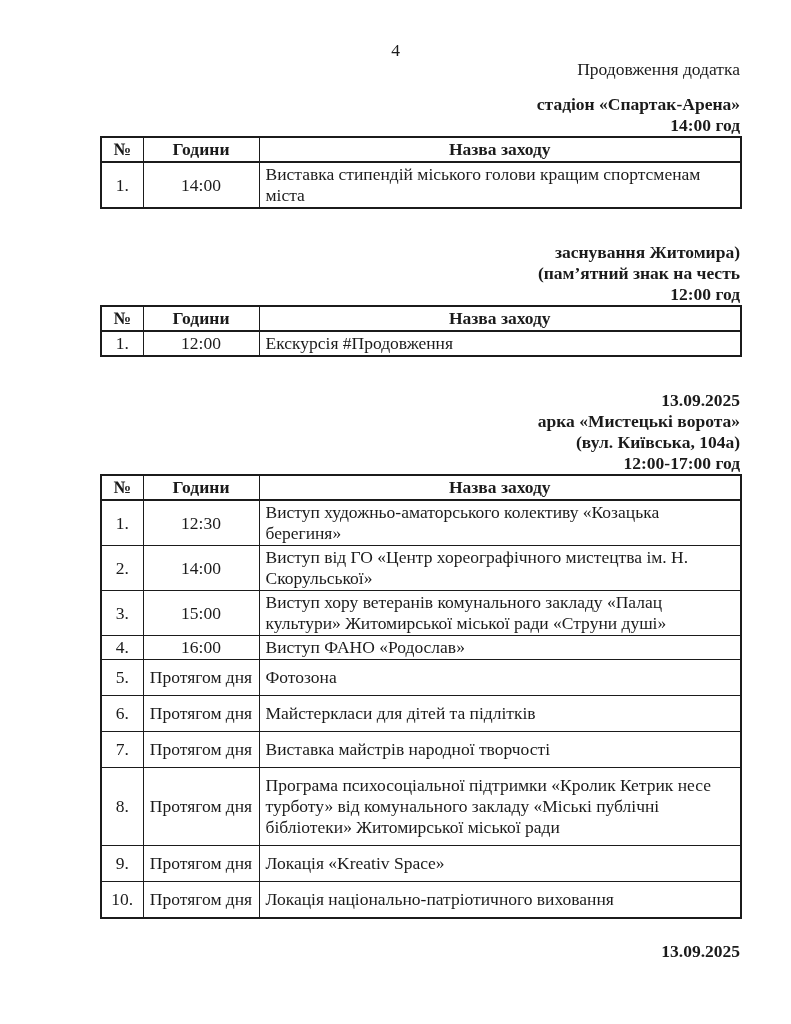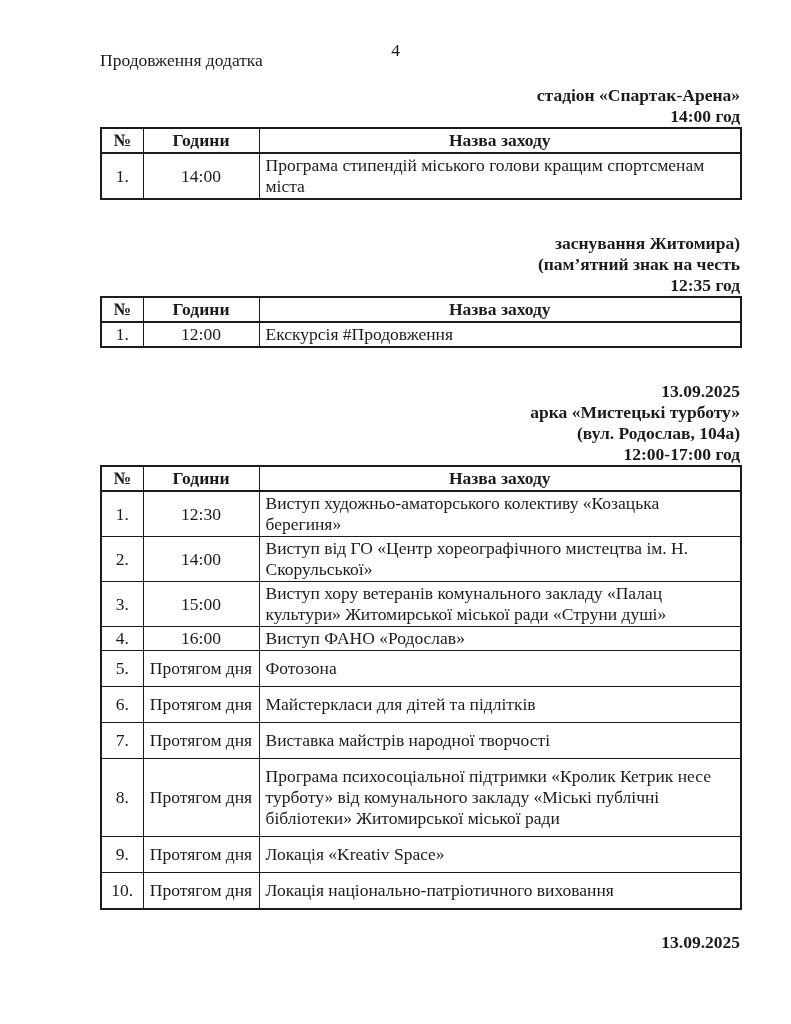--- a/index.html
+++ b/index.html
@@ -17,21 +17,22 @@
   }
   .page-number {
     position: absolute;
     top: 40px; left: 0; right: 0;
     text-align: center;
   }
   .content {
     padding: 40px 51px 0 100px; 
   }
   .continuation {
-    margin-top: 10px;
+    margin-top: 19px;
+    text-align: right;
   }
   .section { margin-top: 0; }
   .section-head { margin-top: 14px; }
   .heading-line {
     text-align: right;
     font-weight: bold;
   }
   .section { margin-top: 1px; }
   .sec-gap { height: 19px; }
 
@@ -91,31 +92,31 @@
               <tr>
                 <th>№</th>
                 <th>Години</th>
                 <th>Назва заходу</th>
               </tr>
             </thead>
             <tbody>
               <tr>
                 <td class="c-num">1.</td>
                 <td class="c-time">14:00</td>
-                <td class="c-name">Програма стипендій міського голови кращим спортсменам міста</td>
+                <td class="c-name">Виставка стипендій міського голови кращим спортсменам міста</td>
               </tr>
             </tbody>
           </table>
         </div>
         <div class="sec-gap"></div>
         <div class="section">
           <div class="section-head">
             <div class="heading-line">заснування Житомира)</div>
             <div class="heading-line">(пам’ятний знак на честь</div>
-            <div class="heading-line">12:35 год</div>
+            <div class="heading-line">12:00 год</div>
           </div>
           <table class="event-table">
             <colgroup>
               <col class="col-num">
               <col class="col-time">
               <col class="col-name">
             </colgroup>
             <thead>
               <tr>
                 <th>№</th>
@@ -129,22 +130,22 @@
                 <td class="c-time">12:00</td>
                 <td class="c-name">Екскурсія #Продовження</td>
               </tr>
             </tbody>
           </table>
         </div>
         <div class="sec-gap"></div>
         <div class="section">
           <div class="section-head">
             <div class="heading-line">13.09.2025</div>
-            <div class="heading-line">арка «Мистецькі турботу»</div>
-            <div class="heading-line">(вул. Родослав, 104а)</div>
+            <div class="heading-line">арка «Мистецькі ворота»</div>
+            <div class="heading-line">(вул. Київська, 104а)</div>
             <div class="heading-line">12:00-17:00 год</div>
           </div>
           <table class="event-table">
             <colgroup>
               <col class="col-num">
               <col class="col-time">
               <col class="col-name">
             </colgroup>
             <thead>
               <tr>

